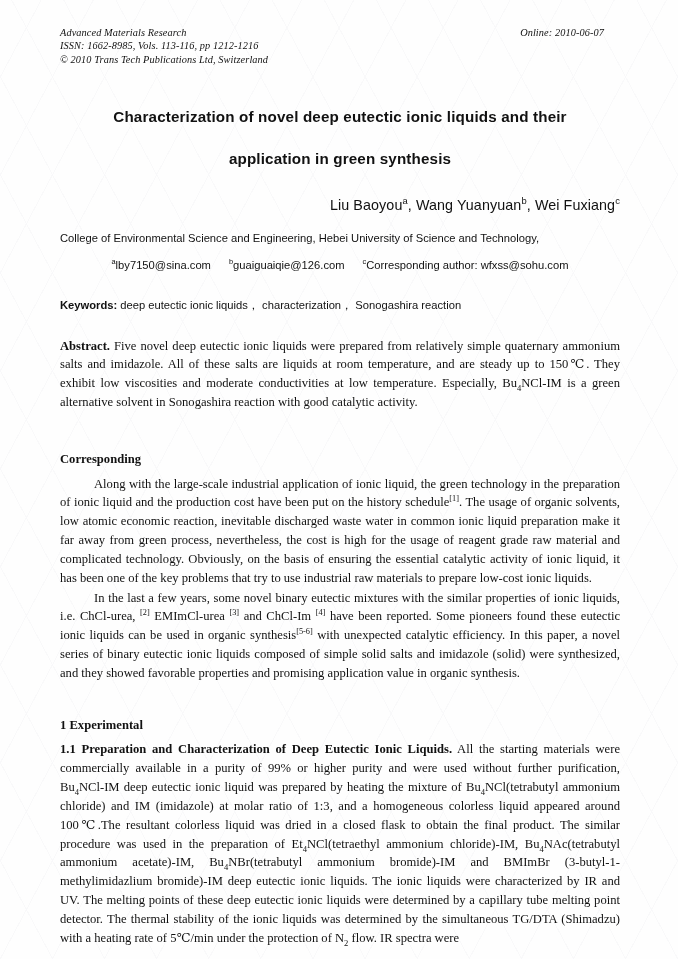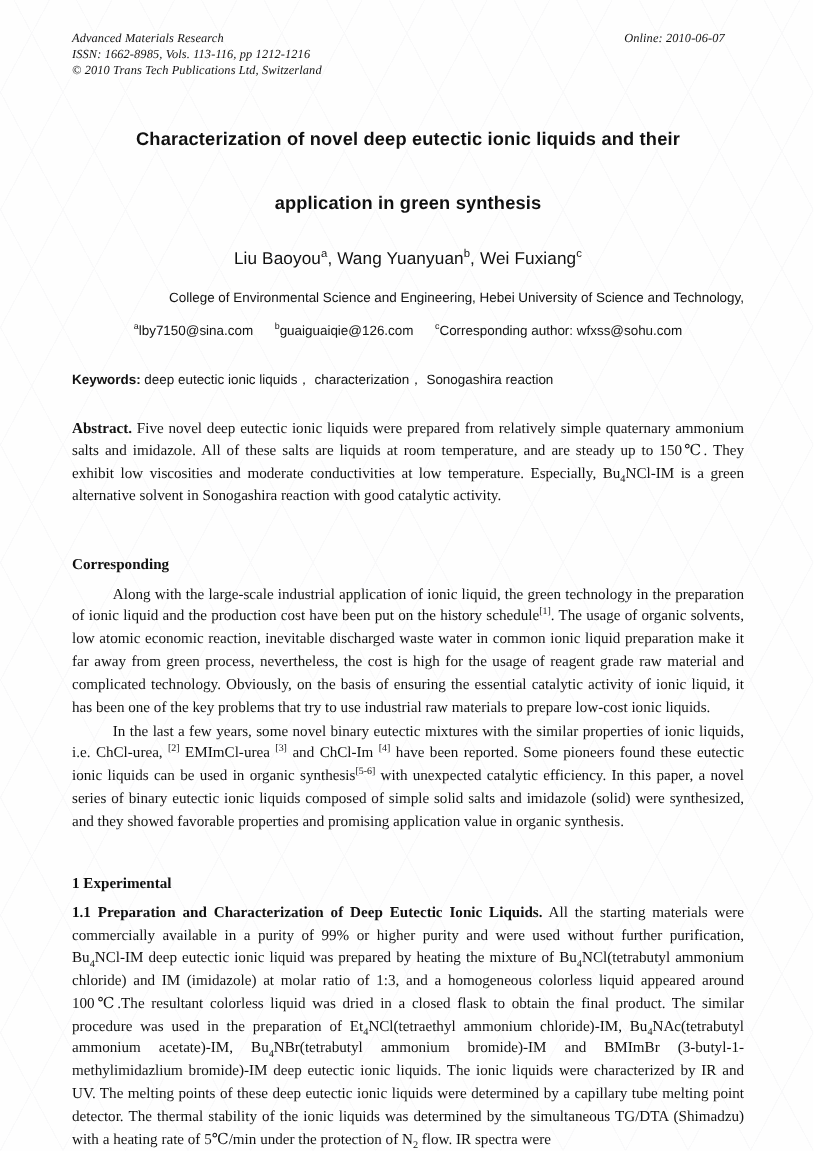--- a/index.html
+++ b/index.html
@@ -56,34 +56,34 @@
   
   .title-block {
     margin-top: 26px;
     text-align: center;
     font-family: "Liberation Sans", "DejaVu Sans", sans-serif;
     font-weight: bold;
     font-size: 15.2px;
     line-height: 1.42;
     letter-spacing: 0.15px;
   }
-  .title-line { display: block; margin-bottom: 31px; }
+  .title-line { display: block; margin-bottom: 20px; }
   .title-line:last-child { margin-bottom: 0; }
 
   
   .authors {
     margin-top: 28px;
-    text-align: center;
+    text-align: right;
     font-family: "Liberation Sans", "DejaVu Sans", sans-serif;
     font-size: 14.3px;
     letter-spacing: 0.1px;
   }
   .affiliation {
     margin-top: 17px;
-    text-align: right;
+    text-align: left;
     font-family: "Liberation Sans", "DejaVu Sans", sans-serif;
     font-size: 11.2px;
     line-height: 1.55;
   }
   .affil-line { display: block; }
   .emails {
     margin-top: 11px;
     text-align: center;
     font-family: "Liberation Sans", "DejaVu Sans", sans-serif;
     font-size: 11.2px;

